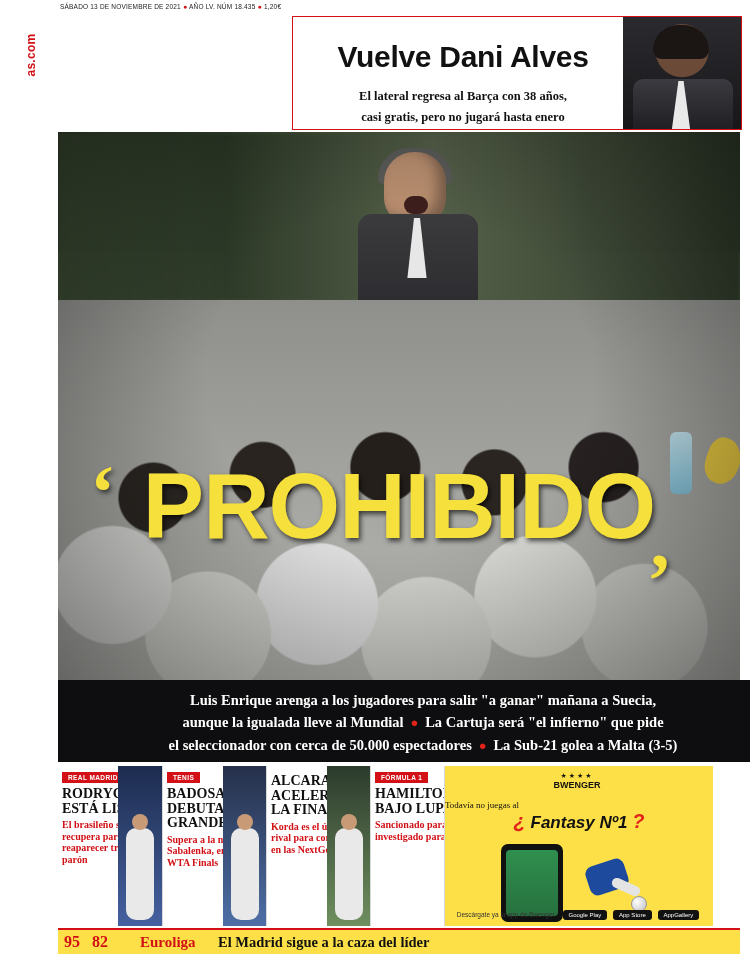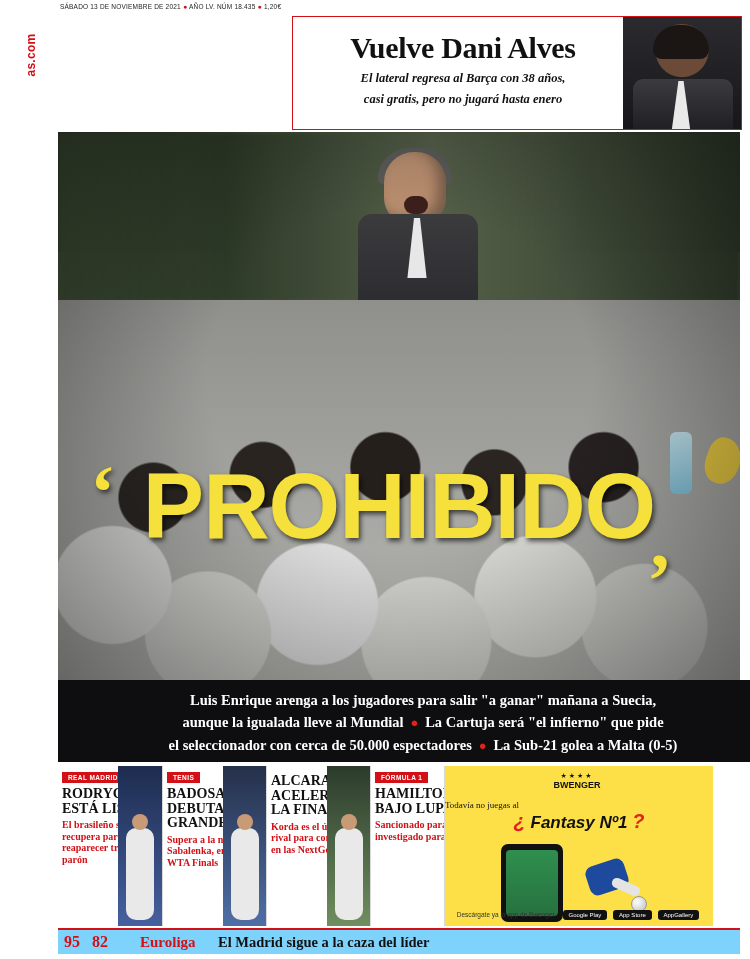--- a/index.html
+++ b/index.html
@@ -45,26 +45,26 @@
 
   
   .promo{
     position:absolute;left:292px;top:16px;width:448px;height:112px;
     border:1px solid #d21016;background:#fff;overflow:hidden;
   }
   .promo .txt{
     position:absolute;left:10px;top:8px;width:320px;text-align:center;
   }
   .promo h1{
-    margin:7px;font-size:30px;line-height:32px;font-weight:bold;color:#111;
-    font-family:Liberation Serif, serif;letter-spacing:-.3px;
+    margin:16px;font-size:30px;line-height:32px;font-weight:bold;color:#111;
+    font-family:Liberation Sans, sans-serif;letter-spacing:-.3px;
   }
   .promo .sub{
     margin-top:6px;font-size:12.5px;line-height:15px;font-weight:bold;
-    color:#111;font-family:"Liberation Serif", serif;font-style:italic;
+    color:#111;font-family:"Liberation Serif", serif;
   }
   .promo .red{
     margin-top:6px;font-size:11.5px;line-height:14px;font-weight:bold;
     color:#d21016;font-family:"Liberation Serif", serif;
   }
   .promo .headshot{
     position:absolute;right:0;top:0;width:118px;height:112px;
     background:
       radial-gradient(circle at 50% 30%, #6b4a38 0 26px, rgba(0,0,0,0) 27px),
       linear-gradient(#2b2b2f,#17171a);
@@ -275,21 +275,21 @@
   }
   .ad .badge{
     display:inline-block;background:#111;color:#fff;border-radius:3px;
     padding:2px 6px;margin:0 2px;font-size:6px;
   }
   .ad .desc{font-size:6.5px;color:#333;margin-right:4px;}
 
   
   .euro{
     position:absolute;left:58px;top:928px;width:682px;height:24px;
-    border-top:2px solid #d21016;background:#7dd3fc;
+    border-top:2px solid #d21016;background:#fde047;
   }
   .euro .score{
     position:absolute;left:6px;top:3px;font-size:16px;font-weight:bold;color:#d21016;
     font-family:"Liberation Serif", serif;
   }
   .euro .score .s2{margin-left:8px;}
   .euro .comp{
     position:absolute;left:74px;top:4px;font-size:15px;font-weight:bold;color:#d21016;
     font-family:"Liberation Serif", serif;
     margin-left:8px;
@@ -355,21 +355,21 @@
   <div class="subblock">
     <div class="line">Luis Enrique arenga a los jugadores para salir "a ganar" mañana a Suecia,</div>
     <div class="line">
       <span>aunque la igualada lleve al Mundial</span>
       <span class="bullet">&nbsp;●&nbsp;</span>
       <span>La Cartuja será "el infierno" que pide</span>
     </div>
     <div class="line">
       <span>el seleccionador con cerca de 50.000 espectadores</span>
       <span class="bullet">&nbsp;●&nbsp;</span>
-      <span>La Sub-21 golea a Malta (0-5)</span>
+      <span>La Sub-21 golea a Malta (3-5)</span>
     </div>
   </div>
 
   <div class="cols">
 
     <div class="col" style="left:0;">
       <div class="tag">REAL MADRID</div>
       <h3>RODRYGO ESTÁ LISTO</h3>
       <p>El brasileño se recupera para reaparecer tras el parón</p>
       <div class="ph rm">

